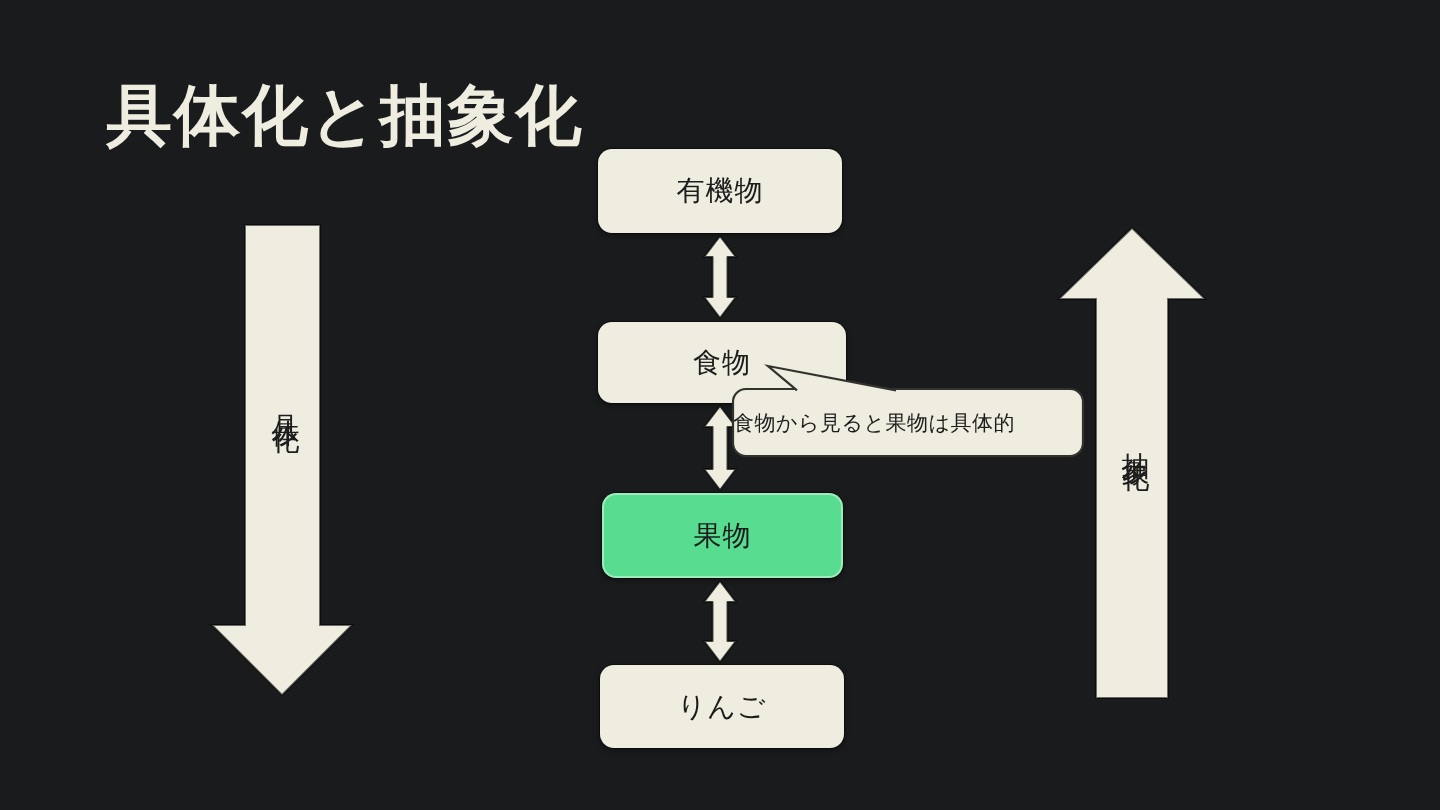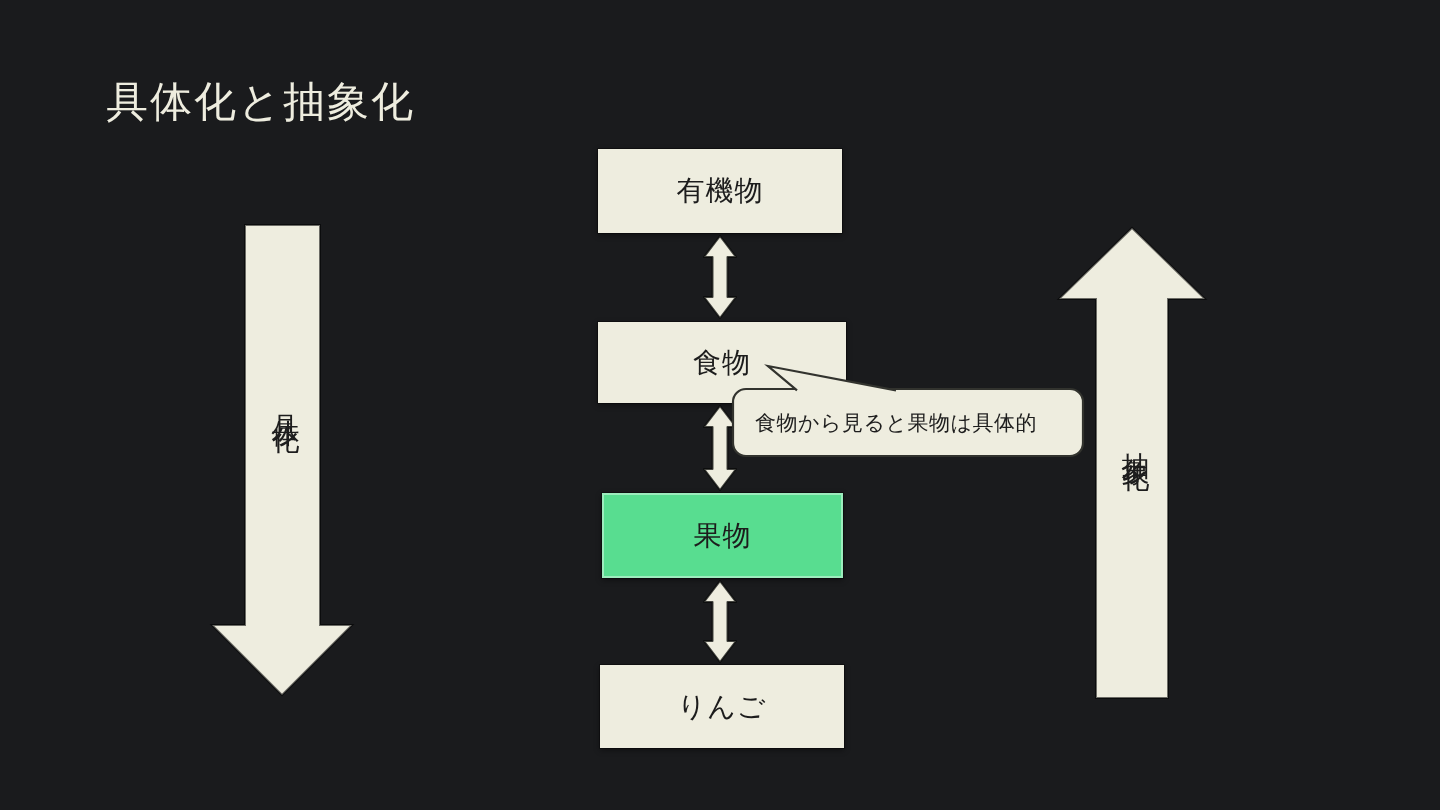--- a/index.html
+++ b/index.html
@@ -5,35 +5,36 @@
   html,body{margin:0;padding:0;background:#101112;}
   .slide{
     position:relative;
     width:1440px;height:810px;
     background:#1a1b1d;
     overflow:hidden;
     font-family:"Liberation Sans","DejaVu Sans",sans-serif;
   }
   .title{
     position:absolute;left:106px;top:78px;
-    font-size:42px;line-height:1.15;
-    color:#eeeddf;letter-spacing:2px;font-weight:400;
+    font-size:66px;line-height:1.15;
+    color:#eeeddf;letter-spacing:2px;font-weight:700;
   }
   .svg-layer{position:absolute;left:0;top:0;width:1440px;height:810px;}
   .arrows-layer{z-index:1;}
   .bubble-layer{z-index:3;pointer-events:none;}
   .big-arrow{fill:#eeeddf;stroke:rgba(0,0,0,0.55);stroke-width:2;}
   .dbl-arrow{fill:#eeeddf;stroke:rgba(8,10,8,0.75);stroke-width:2;stroke-linejoin:round;}
   .bubble-shape{fill:#eeeddf;stroke:#32332e;stroke-width:2.2;}
   .node{
     position:absolute;z-index:2;
     display:flex;align-items:center;justify-content:center;
     background:#eeeddf;color:#1c1c1c;
     font-size:28px;letter-spacing:1px;
     box-shadow:0 0 0 1px rgba(0,0,0,0.35),0 2px 6px rgba(0,0,0,0.45);
+    border-radius:14px;
   }
   .node-1{left:598px;top:149px;width:244px;height:84px;}
   .node-2{left:598px;top:322px;width:248px;height:81px;}
   .node-3{
     left:602px;top:493px;width:241px;height:85px;
     background:#58dd90;
     border:2px solid rgba(240,255,245,0.45);
     box-sizing:border-box;
   }
   .node-4{left:600px;top:665px;width:244px;height:83px;}
@@ -42,21 +43,21 @@
     writing-mode:vertical-rl;text-orientation:upright;
     font-size:28px;letter-spacing:6px;
     color:#1d1d1d;font-weight:500;
   }
   .v-label-left{left:266px;top:392px;}
   .v-label-right{left:1116px;top:430px;}
   .callout-text{
     position:absolute;z-index:4;
     left:733px;top:389px;width:350px;height:67px;
     display:flex;align-items:center;
-    box-sizing:border-box;padding-left:22px;
+    box-sizing:border-box;
     font-size:21px;color:#1d1d1d;letter-spacing:0.5px;text-align:right;
   }
 </style>
 </head>
 <body>
 
 <div class="slide">
 
   <div class="title">具体化と抽象化</div>
 

